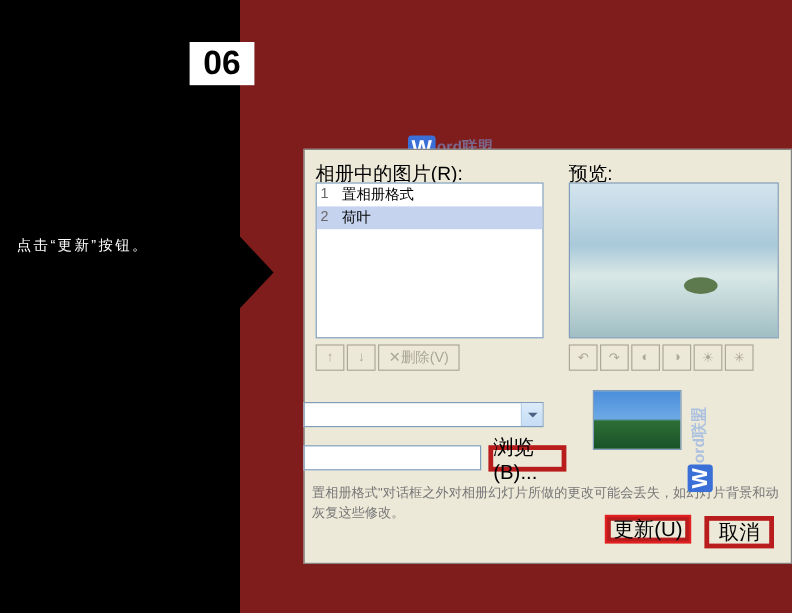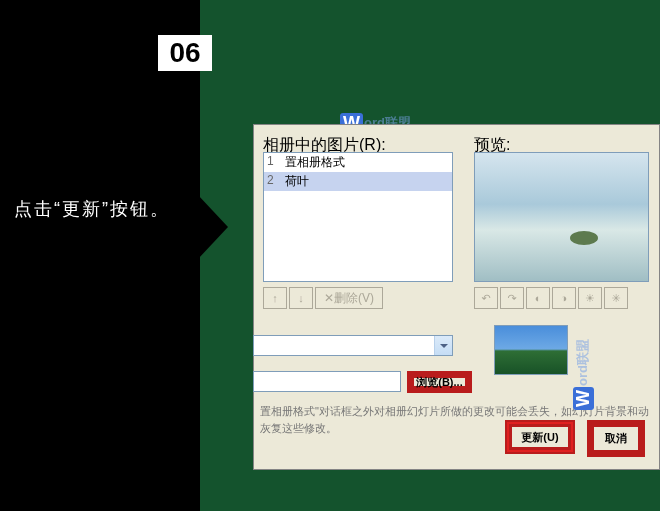--- a/index.html
+++ b/index.html
@@ -1,23 +1,23 @@
 <!DOCTYPE html>
 <html><head>
   <meta charset="utf-8">
   <style>
     * { margin: 0; padding: 0; box-sizing: border-box; }
     body { width: 660px; height: 511px; position: relative; font-family: "Microsoft YaHei", SimSun, sans-serif; background: #fff; }
     
-    .stage { position: absolute; left: 0; top: 0; width: 660px; height: 511px; background: #14532d; }
+    .stage { position: absolute; left: 0; top: 0; width: 660px; height: 511px; background: #7f1d1d; }
     .left-black { position: absolute; left: 0; top: 0; width: 200px; height: 511px; background: #000; }
     
     .step-badge { position: absolute; left: 158px; top: 35px; width: 54px; height: 36px; background: #fff; color: #000; font-size: 28px; font-weight: bold; font-family: Arial, sans-serif; display: flex; align-items: center; justify-content: center; }
     
-    .step-text { position: absolute; left: 14px; top: 194px; width: 170px; color: #fff; font-size: 18px; line-height: 1.7; letter-spacing: 2px; }
+    .step-text { position: absolute; left: 14px; top: 194px; width: 170px; color: #fff; font-size: 12px; line-height: 1.7; letter-spacing: 2px; }
     
     .arrow { position: absolute; left: 198px; top: 195px; width: 0; height: 0; border-top: 32px solid transparent; border-bottom: 32px solid transparent; border-left: 30px solid #000; }
     
     .dialog { position: absolute; left: 253px; top: 124px; width: 407px; height: 346px; background: #ece9d8; border: 1px solid #848484; }
     
     .lbl { font-size: 16px; color: #000; position: absolute; }
     
     .listbox { position: absolute; left: 9px; top: 27px; width: 190px; height: 130px; background: #fff; border: 1px solid #7f9db9; font-size: 12px; }
     .list-item { padding: 1px 3px; display: flex; }
     .list-item.sel { background: #c6d3ef; }
@@ -30,30 +30,30 @@
     .btnrow2 { position: absolute; left: 220px; top: 162px; display: flex; gap: 2px; }
     .sbtn { width: 24px; height: 22px; background: #ece9d8; border: 1px solid #aca899; font-size: 11px; display: flex; align-items: center; justify-content: center; color: #aca899; }
     .sbtn.wide { width: auto; padding: 0 8px; font-size: 12px; }
     
     .combo { position: absolute; height: 21px; background: #fff; border: 1px solid #7f9db9; }
     .combo-btn { position: absolute; right: 0; top: 0; width: 18px; height: 19px; background: linear-gradient(#dbeaf9,#c5ddf5); border-left: 1px solid #b8d0ea; display: flex; align-items: center; justify-content: center; }
     .combo-btn::after { content: ""; border-left: 4px solid transparent; border-right: 4px solid transparent; border-top: 4px solid #4d6185; }
     
     .txt { position: absolute; height: 21px; background: #fff; border: 1px solid #7f9db9; }
     
-    .btn { height: 22px; background: #ece9d8; border: 7px solid #b91c1c; font-size: 11px; display: flex; align-items: center; justify-content: center; cursor: pointer; font-weight: bold; }
+    .btn { height: 22px; background: #ece9d8; border: 4px solid #b91c1c; font-size: 17px; display: flex; align-items: center; justify-content: center; cursor: pointer; }
     .btn.browse { position: absolute; left: 153px; top: 246px; width: 65px; }
     
     .thumb { position: absolute; left: 240px; top: 200px; width: 74px; height: 50px; background: linear-gradient(180deg, #4a8edb 0%, #6da9e5 48%, #2e6e35 52%, #185227 100%); border: 1px solid #7f9db9; }
     
     .note { position: absolute; left: 6px; top: 278px; width: 395px; font-size: 11px; color: #777; line-height: 1.5; }
     
     .footbtns { position: absolute; right: 14px; bottom: 12px; display: flex; gap: 12px; }
-    .btn.update { width: 70px; height: 34px; position: relative; }
-    .btn.cancel { width: 58px; height: 37px; }
+    .btn.update { width: 70px; height: 22px; position: relative; }
+    .btn.cancel { width: 58px; height: 27px; }
     .red-box { position: absolute; left: -5px; top: -5px; right: -5px; bottom: -5px; border: 2px solid #e02020; pointer-events: none; }
     
     .wm1 { position: absolute; left: 340px; top: 113px; color: rgba(120,160,230,0.55); font-size: 13px; font-weight: bold; }
     .wm2 { position: absolute; left: 573px; top: 410px; transform: rotate(-90deg); transform-origin: left top; color: rgba(120,160,230,0.55); font-size: 13px; font-weight: bold; }
     .wm-badge { display: inline-block; background: #3a6fd8; color: #fff; border-radius: 3px; padding: 0 3px; margin-right: 1px; font-size: 18px; font-weight: bold; vertical-align: middle; }
   </style>
 </head>
 <body>
 
 <div class="stage">

